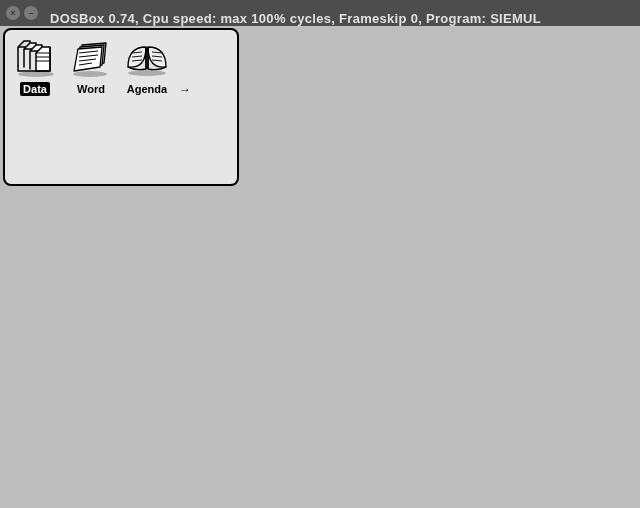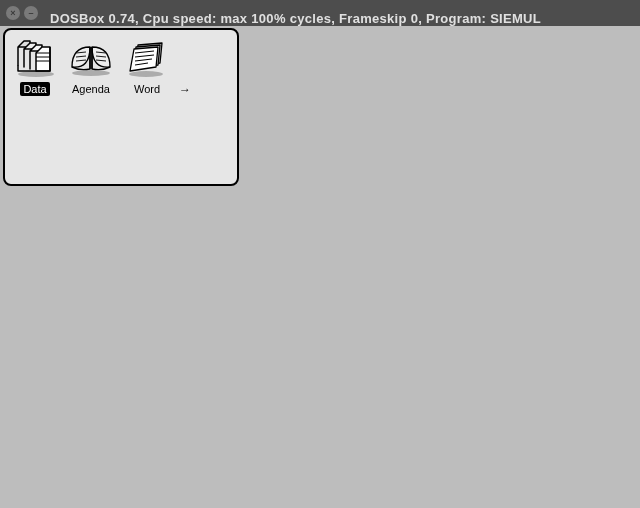--- a/index.html
+++ b/index.html
@@ -61,21 +61,21 @@
   .icon-slot {
     width: 50px;
     height: 46px;
     display: flex;
     align-items: center;
     justify-content: center;
   }
   .icon-slot svg { width: 46px; height: 44px; }
   .item-label {
     font-size: 11px;
-    font-weight: normal;
+    font-weight: bold;
     color: #000;
     padding: 1px 3px;
     margin-top: 2px;
     font-family: "Arial", sans-serif;
   }
   .item-label.selected {
     background: #000;
     color: #fff;
     border-radius: 2px;
   }
@@ -114,47 +114,47 @@
           </g>
           <ellipse cx="24" cy="39" rx="18" ry="3" fill="#000" opacity="0.25"></ellipse>
         </svg>
       </div>
       <span class="item-label selected">Data</span>
     </div>
 
     <div class="launcher-item">
       <div class="icon-slot">
         <svg viewBox="0 0 46 44">
+          <g stroke="#000" stroke-width="1.3" fill="#fff" stroke-linejoin="round">
+            <path d="M10 32 L14 10 L38 8 L36 28 Z" fill="#ccc"></path>
+            <path d="M8 34 L12 12 L36 10 L34 30 Z" fill="#e2e2e2"></path>
+            <path d="M6 36 L10 14 L34 12 L32 32 Z" fill="#fff"></path>
+            <path d="M11 18 L30 16 M11 22 L30 20 M11 26 L28 24 M11 30 L24 28" stroke-width="1"></path>
+          </g>
+          <ellipse cx="22" cy="39" rx="17" ry="3" fill="#000" opacity="0.25"></ellipse>
+        </svg>
+      </div>
+      <span class="item-label">Word</span>
+    </div>
+
+    <div class="launcher-item">
+      <div class="icon-slot">
+        <svg viewBox="0 0 46 44">
           <g stroke="#000" stroke-width="1.4" fill="#fff" stroke-linejoin="round">
             <path d="M4 32 Q4 12 22 12 Q22 34 4 32 Z" fill="#eee"></path>
             <path d="M42 32 Q42 12 24 12 Q24 34 42 32 Z" fill="#eee"></path>
             <path d="M4 32 Q12 36 22 34 L22 12" fill="none"></path>
             <path d="M42 32 Q34 36 24 34 L24 12" fill="none"></path>
             <line x1="22" y1="12" x2="22" y2="34"></line>
             <line x1="24" y1="12" x2="24" y2="34"></line>
             <path d="M8 18 L18 17 M8 22 L18 21 M8 26 L18 25" stroke-width="0.9"></path>
             <path d="M28 17 L38 18 M28 21 L38 22 M28 25 L38 26" stroke-width="0.9"></path>
           </g>
           <ellipse cx="23" cy="38" rx="19" ry="3" fill="#000" opacity="0.25"></ellipse>
         </svg>
       </div>
       <span class="item-label">Agenda</span>
     </div>
 
-    <div class="launcher-item">
-      <div class="icon-slot">
-        <svg viewBox="0 0 46 44">
-          <g stroke="#000" stroke-width="1.3" fill="#fff" stroke-linejoin="round">
-            <path d="M10 32 L14 10 L38 8 L36 28 Z" fill="#ccc"></path>
-            <path d="M8 34 L12 12 L36 10 L34 30 Z" fill="#e2e2e2"></path>
-            <path d="M6 36 L10 14 L34 12 L32 32 Z" fill="#fff"></path>
-            <path d="M11 18 L30 16 M11 22 L30 20 M11 26 L28 24 M11 30 L24 28" stroke-width="1"></path>
-          </g>
-          <ellipse cx="22" cy="39" rx="17" ry="3" fill="#000" opacity="0.25"></ellipse>
-        </svg>
-      </div>
-      <span class="item-label">Word</span>
-    </div>
-
 
     <div class="scroll-arrow">→</div>
   </div>
 </div>
 
 </body></html>

